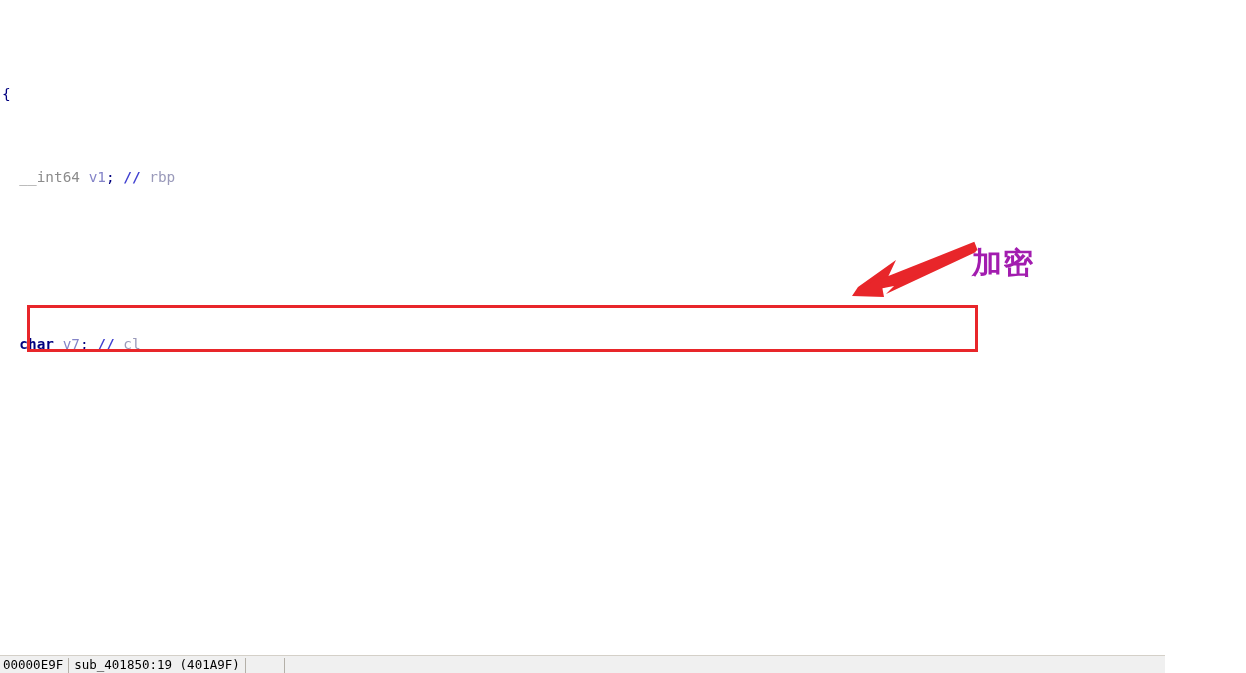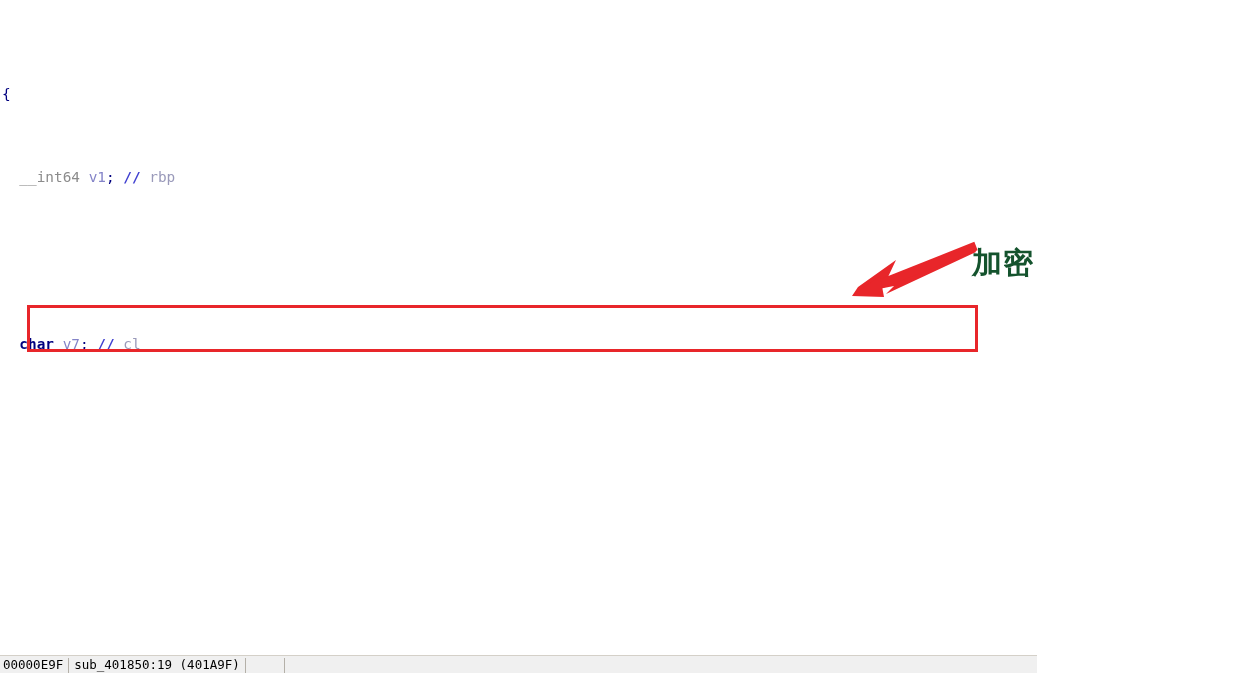--- a/index.html
+++ b/index.html
@@ -62,31 +62,31 @@
     height: 62px;
     pointer-events: none;
   }
   #annotation-text {
     position: absolute;
     left: 972px;
     top: 243px;
     font-family: Liberation Sans, sans-serif;
     font-size: 30px;
     font-weight: bold;
-    color: #14532d;
+    color: #a21caf;
     letter-spacing: 1px;
     white-space: nowrap;
   }
 
   
   #status-bar {
     position: absolute;
     left: 0;
     top: 655px;
-    width: 1037px;
+    width: 1165px;
     height: 18px;
     background: #f0f0f0;
     border-top: 1px solid #d4d0c8;
     box-sizing: border-box;
     font-family: "DejaVu Sans Mono", "Liberation Mono", monospace;
     font-size: 12.5px;
     color: #000000;
     display: flex;
     align-items: flex-end;
   }

